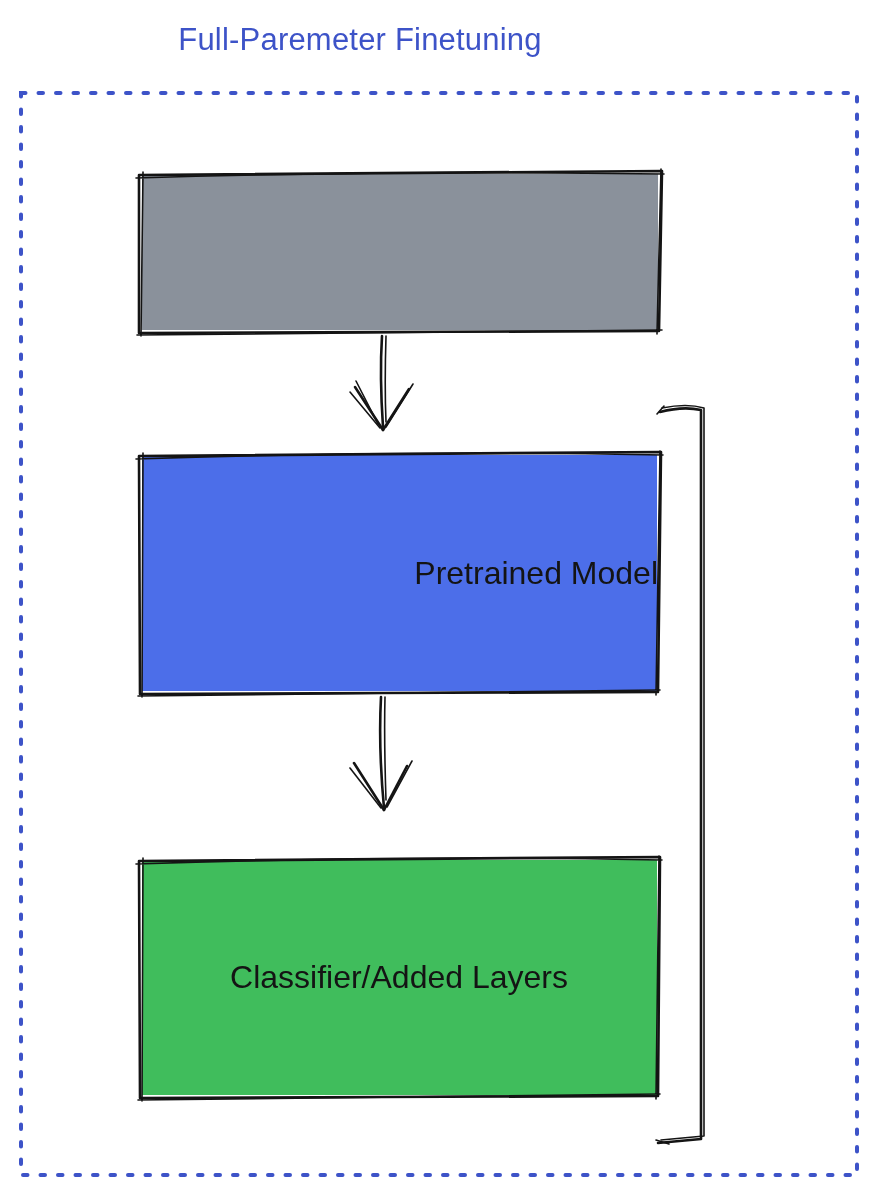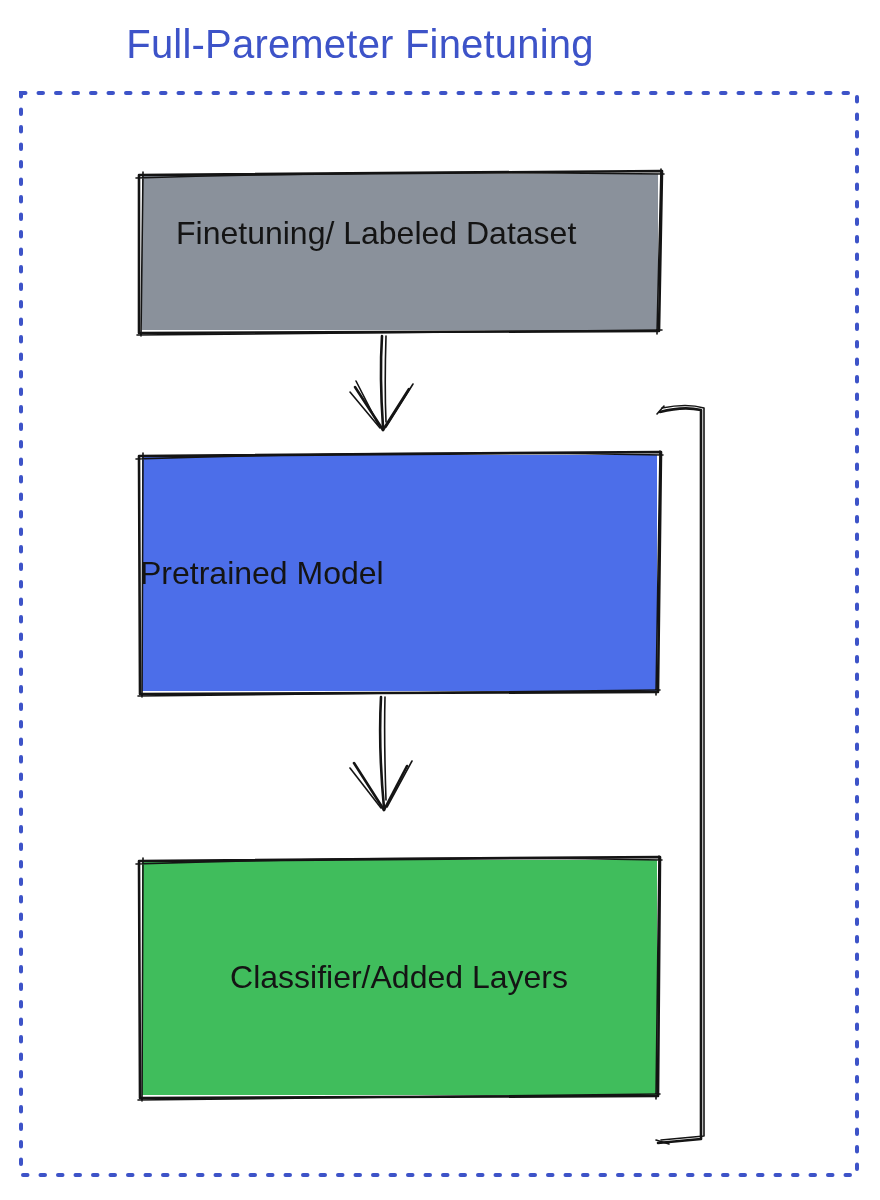--- a/index.html
+++ b/index.html
@@ -41,39 +41,39 @@
     stroke-dasharray: 4.5 13;
     stroke-linecap: round;
   }
   
   .diagram-title {
     position: absolute;
     left: 0;
     top: 22px;
     width: 720px;
     text-align: center;
-    font-size: 40px;
+    font-size: 31px;
     color: var(--accent, #3d53c8);
     letter-spacing: 0.2px;
   }
   .box-label {
     position: absolute;
     font-size: 32px;
     line-height: 36px;
     color: var(--ink, #141414);
   }
   .label-dataset {
     left: 176px;
     top: 215px;
   }
   .label-pretrained {
     left: 140px;
     width: 518px;
     top: 555px;
-    text-align: left;
+    text-align: right;
   }
   .label-classifier {
     left: 140px;
     width: 518px;
     top: 959px;
     text-align: center;
   }
   .train-update-label {
     position: absolute;
     left: 739px;
@@ -133,20 +133,19 @@
     <g>
       <path class="sketch" d="M660 412 Q683 406 701 410 L701 1139 L658 1143"></path>
       <path class="sketch thin" d="M662 408 Q687 403 704 408 L704 1136 L661 1140"></path>
       <path class="sketch thin" d="M657 414 L664 406"></path>
       <path class="sketch thin" d="M656 1140 L669 1144"></path>
     </g>
   </svg>
 
   <div class="diagram-title">Full-Paremeter Finetuning</div>
 
-  <div class="box-label label-dataset">Finetuning/ Labeled Dataset</div>
 
   <div class="box-label label-pretrained">Pretrained Model</div>
 
   <div class="box-label label-classifier">Classifier/Added Layers</div>
 
 
 </div>
 
 </body></html>

